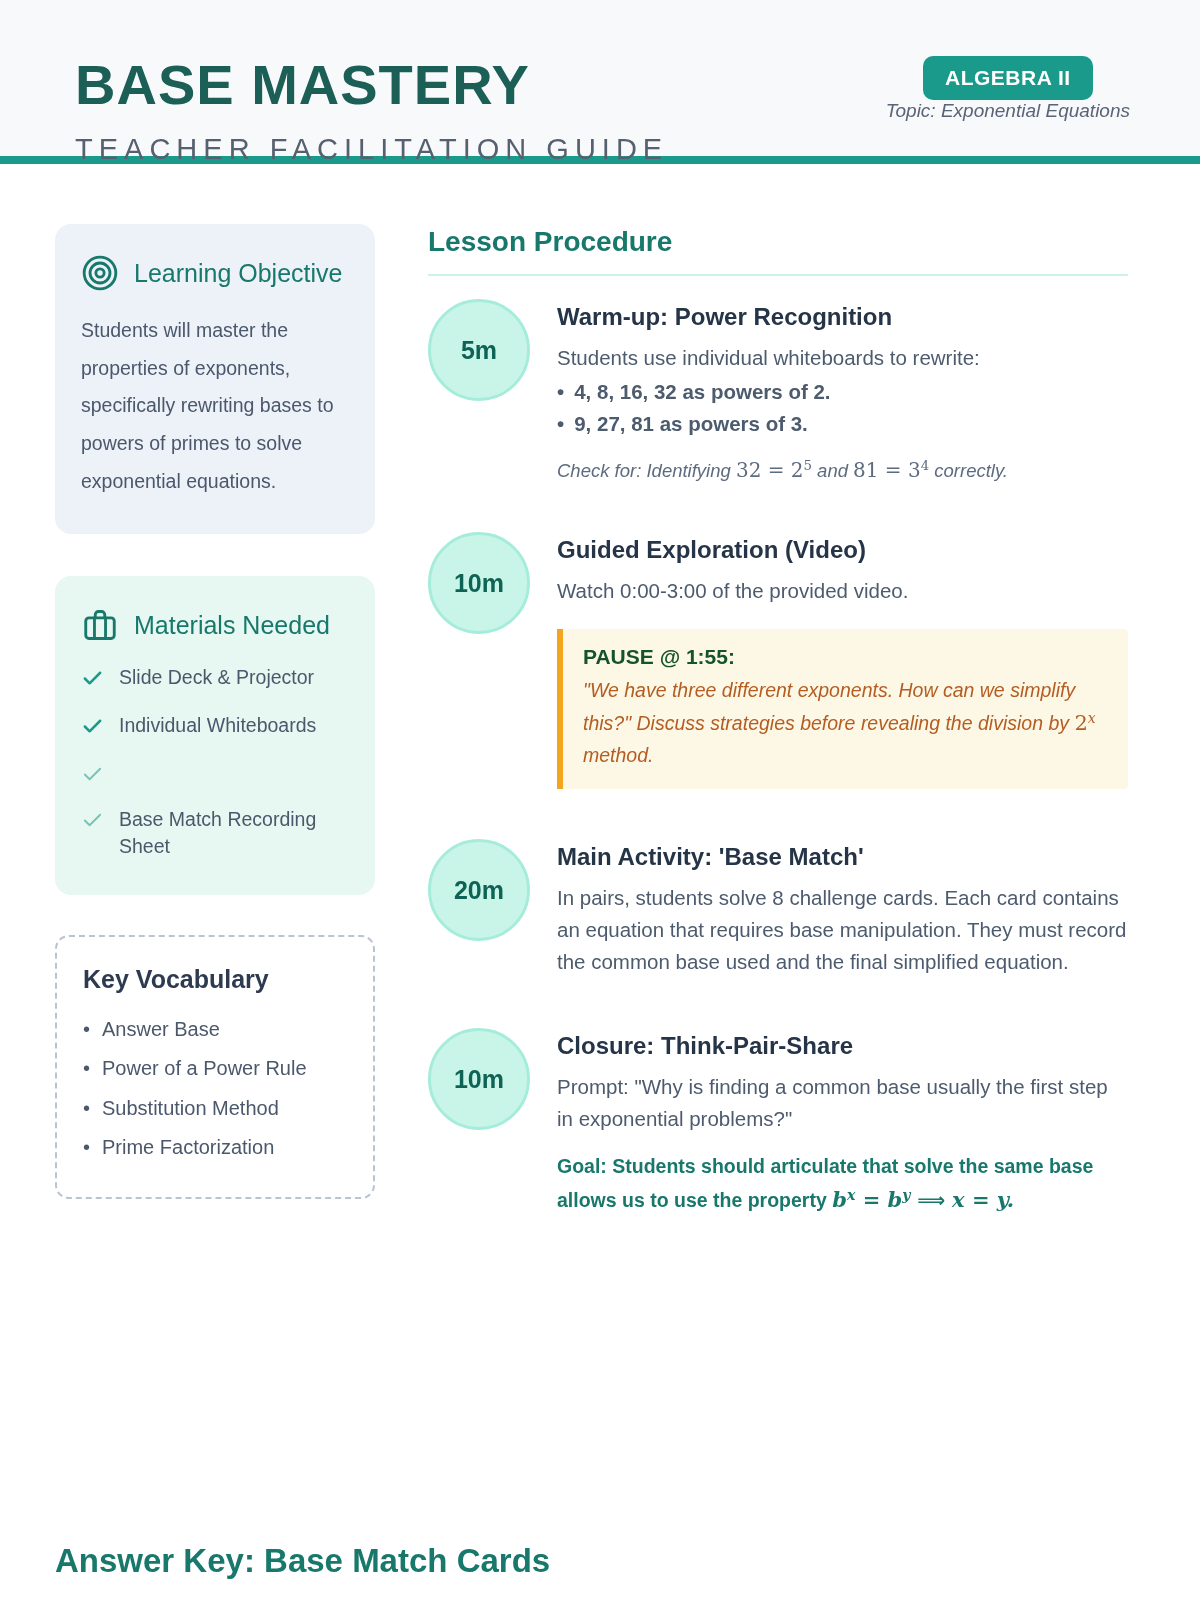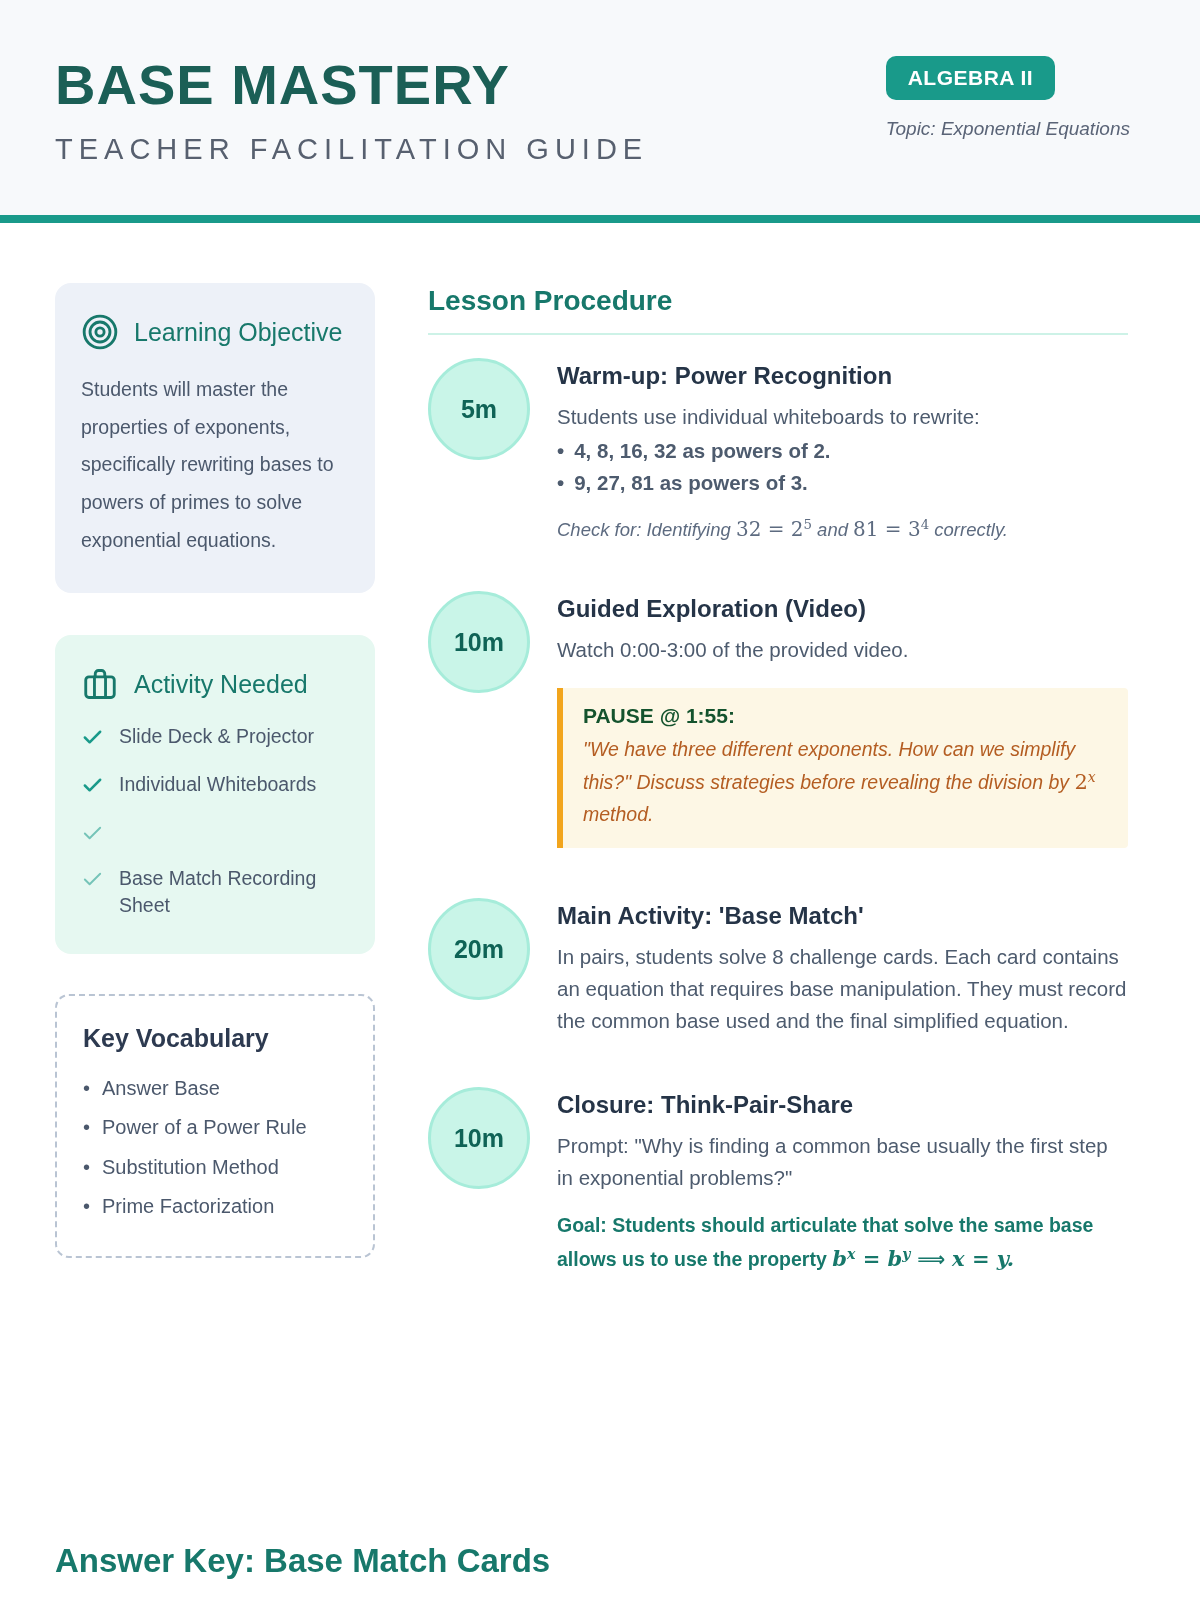--- a/index.html
+++ b/index.html
@@ -4,30 +4,30 @@
 <style>
   * { box-sizing: border-box; }
   html,body { margin:0; padding:0; background:#ffffff; }
   .page {
     width:1200px; height:1600px; overflow:hidden; position:relative;
     background:#ffffff; font-family:"Liberation Sans", sans-serif;
   }
 
   
   header {
-    height:223px; background:#f7f9fb; border-bottom:8px solid #199a8a;
-    padding:52px 70px 0 55px; display:flex; justify-content:space-between;
+    height:164px; background:#f7f9fb; border-bottom:8px solid #199a8a;
+    padding:52px 70px 0 75px; display:flex; justify-content:space-between;
   }
   .title-block h1 {
     margin:0; font-size:56px; font-weight:bold; color:#1b5f56; letter-spacing:1px;
   }
   .subtitle {
     margin-top:16px; font-size:29px; color:#57606f; letter-spacing:6px; font-weight:400;
   }
-  .header-right { display:flex; flex-direction:column; align-items:flex-start; gap:18px; padding-top:4px; }
+  .header-right { display:flex; flex-direction:column; align-items:center; padding-top:4px; }
   .badge {
     background:#199a8a; color:#ffffff; font-weight:bold; font-size:21px;
     padding:10px 22px; border-radius:10px; letter-spacing:0.5px;
   }
   .topic { font-style:italic; font-size:19px; color:#5a6477; }
 
   
   main {
     display:grid; grid-template-columns:320px 1fr; column-gap:53px;
     padding:60px 72px 0 55px; align-items:start;
@@ -138,21 +138,21 @@
 
       <section class="card materials-card">
         <div class="card-head">
           <span class="icon">
             <svg width="38" height="38" viewBox="0 0 24 24" fill="none" stroke="#17786b" stroke-width="1.8" stroke-linecap="round" stroke-linejoin="round">
               <rect x="3" y="7.5" width="18" height="13" rx="2"></rect>
               <path d="M9 7.5 V5.5 a2 2 0 0 1 2 -2 h2 a2 2 0 0 1 2 2 V7.5"></path>
               <path d="M8.5 7.5 v13 M15.5 7.5 v13"></path>
             </svg>
           </span>
-          <h2>Activity Needed</h2>
+          <h2>Materials Needed</h2>
         </div>
         <ul class="check-list">
           <li>
             <span class="icon">
               <svg width="23" height="23" viewBox="0 0 24 24" fill="none" stroke="#199a8a" stroke-width="2.6" stroke-linecap="round" stroke-linejoin="round">
                   <polyline points="20 6 9 17 4 12"></polyline>
                 </svg>
             </span>
             <span>Slide Deck &amp; Projector</span>
           </li>

